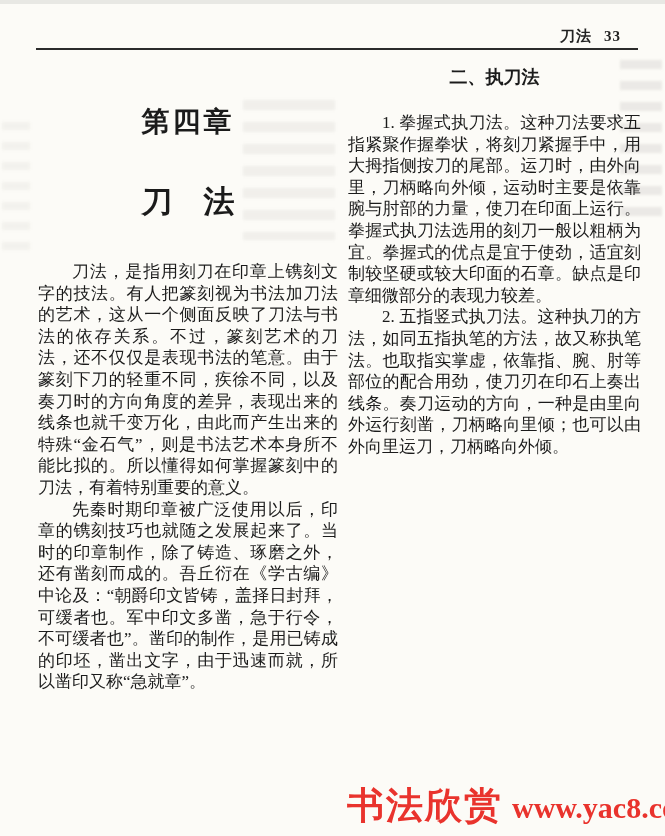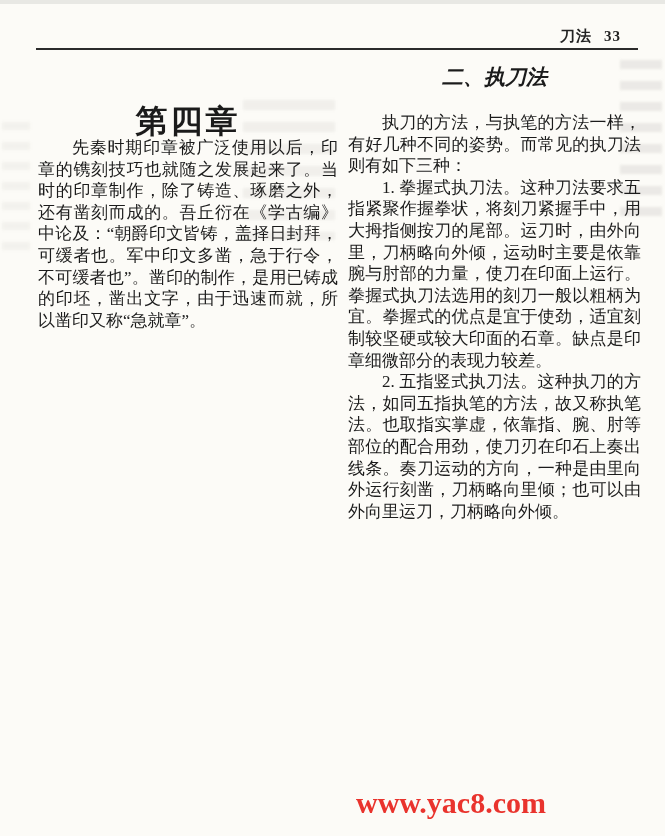--- a/index.html
+++ b/index.html
@@ -53,43 +53,42 @@
 
   .col p {
     margin: 0;
     text-indent: 2em;
   }
   .col p.no-indent { text-indent: 0; }
 
   .chapter-label {
     margin-top: 57px;
     text-align: center;
-    font-size: 32px;
+    font-size: 28px;
     font-weight: bold;
     letter-spacing: 3px;
     line-height: 31px;
   }
   .chapter-title {
     margin-top: 47px;
     text-align: center;
     font-size: 31px;
     font-weight: bold;
     line-height: 36px;
   }
   .intro { margin-top: 41px !important; }
 
   .section-heading {
     text-align: center;
-    font-size: 21px;
+    font-size: 18px;
     font-weight: bold;
     line-height: 27px;
     margin-top: 14px;
     margin-bottom: 23px;
     text-indent: 0 !important;
-    font-style: italic;
   }
   .col-right .section-heading {
     margin-top: 15px;
     margin-bottom: 21px;
   }
   .cont { margin-top: 11px !important; }
 
   
   .artifact {
     position: absolute;
@@ -146,29 +145,31 @@
     <span>刀法</span><span class="pgnum">33</span>
   </div>
   <div class="header-rule"></div>
 
   <div class="artifact artifact-right-margin"></div>
   <div class="artifact artifact-left-margin"></div>
   <div class="artifact artifact-title-area"></div>
 
   <div class="col col-left">
     <div class="chapter-label">第四章</div>
+    <div class="chapter-title">刀　法</div>
+    <p class="intro">刀法，是指用刻刀在印章上镌刻文字的技法。有人把篆刻视为书法加刀法的艺术，这从一个侧面反映了刀法与书法的依存关系。不过，篆刻艺术的刀法，还不仅仅是表现书法的笔意。由于篆刻下刀的轻重不同，疾徐不同，以及奏刀时的方向角度的差异，表现出来的线条也就千变万化，由此而产生出来的特殊“金石气”，则是书法艺术本身所不能比拟的。所以懂得如何掌握篆刻中的刀法，有着特别重要的意义。</p>
     <p>先秦时期印章被广泛使用以后，印章的镌刻技巧也就随之发展起来了。当时的印章制作，除了铸造、琢磨之外，还有凿刻而成的。吾丘衍在《学古编》中论及：“朝爵印文皆铸，盖择日封拜，可缓者也。军中印文多凿，急于行令，不可缓者也”。凿印的制作，是用已铸成的印坯，凿出文字，由于迅速而就，所以凿印又称“急就章”。</p>
 
   </div>
 
   <div class="col col-right">
     <div class="section-heading">二、执刀法</div>
-    <p>执刀的方法，与执笔的方法一样，有好几种不同的姿势。而常见的执刀法则有如下三种：</p>
     <p>1. 拳握式执刀法。这种刀法要求五指紧聚作握拳状，将刻刀紧握手中，用大拇指侧按刀的尾部。运刀时，由外向里，刀柄略向外倾，运动时主要是依靠腕与肘部的力量，使刀在印面上运行。拳握式执刀法选用的刻刀一般以粗柄为宜。拳握式的优点是宜于使劲，适宜刻制较坚硬或较大印面的石章。缺点是印章细微部分的表现力较差。</p>
     <p>2. 五指竖式执刀法。这种执刀的方法，如同五指执笔的方法，故又称执笔法。也取指实掌虚，依靠指、腕、肘等部位的配合用劲，使刀刃在印石上奏出线条。奏刀运动的方向，一种是由里向外运行刻凿，刀柄略向里倾；也可以由外向里运刀，刀柄略向外倾。</p>
 
   </div>
 
   <div class="watermark" style="color: rgb(232, 35, 28);">
+    <span class="wm-name">书法欣赏</span>
     <span class="wm-url">www.yac8.com</span>
   </div>
 
 </div>
 
 </body></html>

